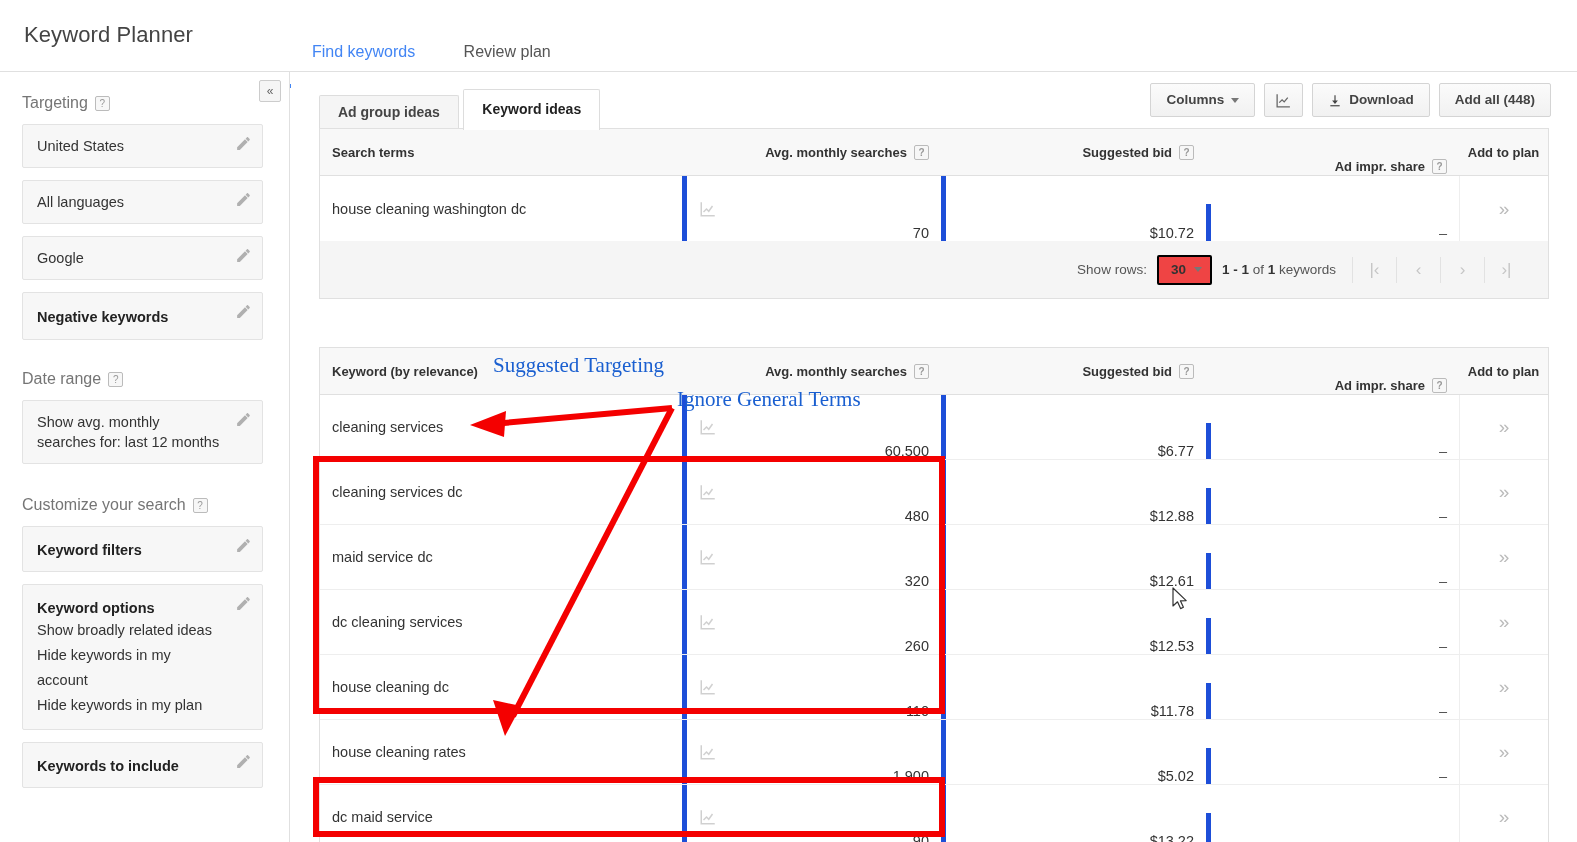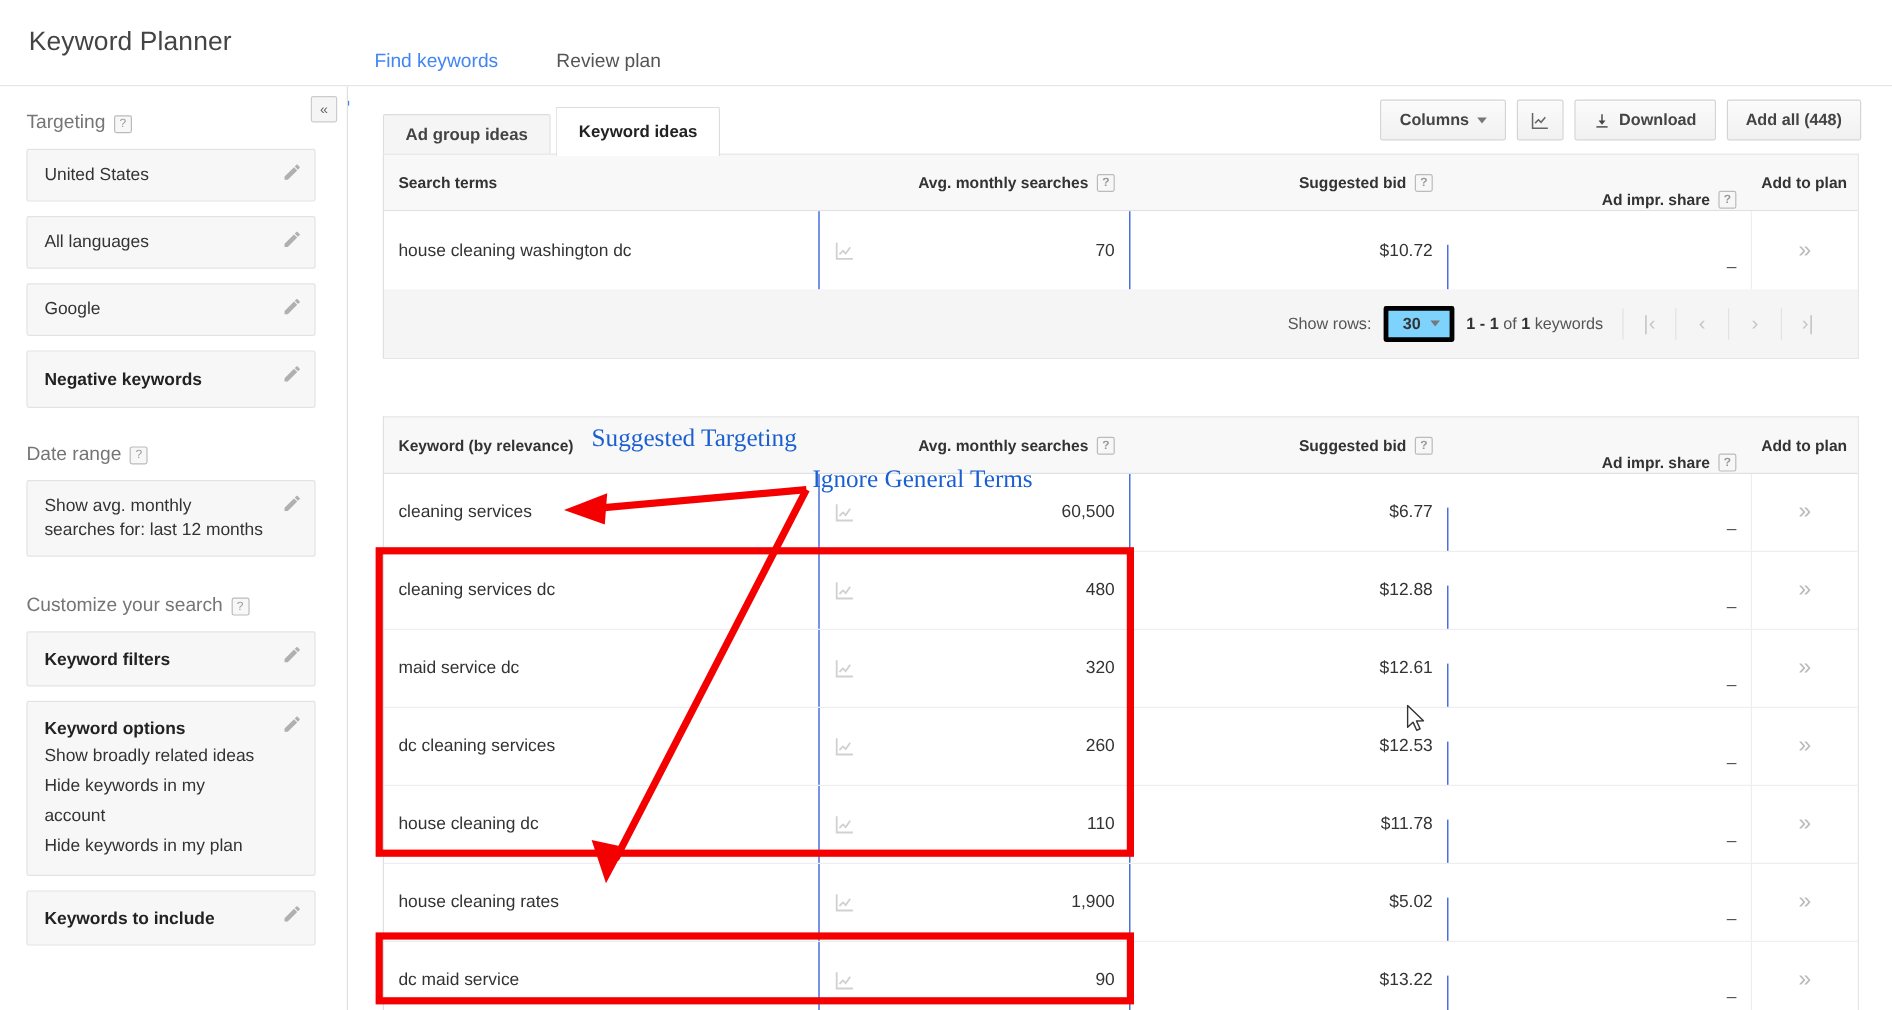--- a/index.html
+++ b/index.html
@@ -112,37 +112,37 @@
   .c-bid   { width: 265px; padding-right: 12px; display: flex; align-items: center; justify-content: flex-end; }
   .c-imp   { width: 253px; padding-right: 12px; display: flex; align-items: center; justify-content: flex-end; margin-top: 28px; }
   .c-add   { width: 89px; display: flex; align-items: center; justify-content: center; }
 
   .trow {
     display: flex; height: 65px; align-items: stretch;
     border-bottom: 1px solid #eee; font-size: 14.5px; color: #333;
     position: relative; background: #fff;
   }
   .trow .c-kw, .trow .c-avg, .trow .c-bid, .trow .c-imp, .trow .c-add { align-items: center; }
-  .trow .c-avg, .trow .c-bid, .trow .c-imp { border-left: 1px solid #1d4ed8; }
+  .trow .c-avg, .trow .c-bid, .trow .c-imp { border-left: 5px solid #1d4ed8; align-items: flex-end; }
   .trow .c-add { border-left: 1px solid #eee; color: #bbb; font-size: 19px; }
   .trow .c-avg { position: relative; }
   .trend {
     position: absolute; left: 12px; top: 50%; transform: translateY(-50%);
     width: 18px; height: 18px; opacity: .45; cursor: pointer;
   }
   .dash { color: #555; }
 
   
   .pager {
     display: flex; align-items: center; justify-content: flex-end;
     height: 57px; background: #f5f5f5; padding-right: 20px;
     font-size: 13.5px; color: #555; gap: 10px;
   }
   .rows-select {
-    border: 4px solid #000000; background: #7dd3fc; border-radius: 2px;
+    border: 2px solid #000000; background: #ef4444; border-radius: 2px;
     height: 30px; line-height: 28px; padding: 0 8px 0 12px; font-weight: bold;
     color: #333; display: flex; align-items: center; gap: 8px; cursor: pointer;
   }
   .caret { width: 0; height: 0; border-left: 4px solid transparent; border-right: 4px solid transparent; border-top: 5px solid #777; }
   .pgcount { color: #555; }
   .pgcount b { color: #333; }
   .pgbtns { display: flex; align-items: center; margin-left: 6px; }
   .pgbtn {
     width: 44px; text-align: center; color: #c6c6c6; font-size: 17px;
     cursor: pointer; border-left: 1px solid #e2e2e2; line-height: 26px;

